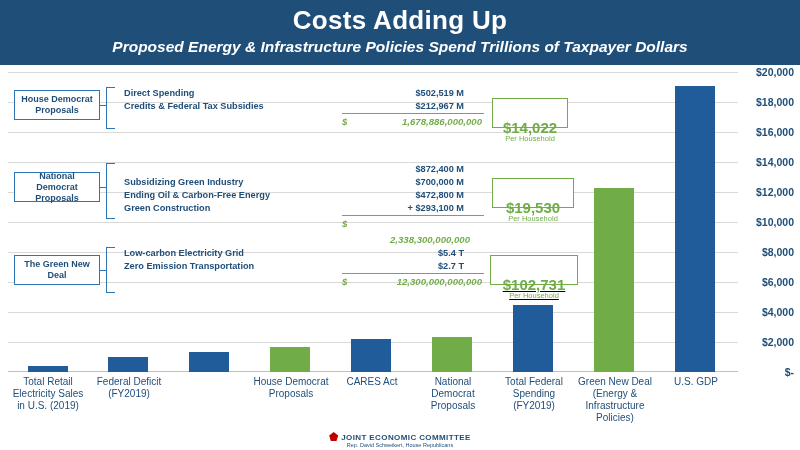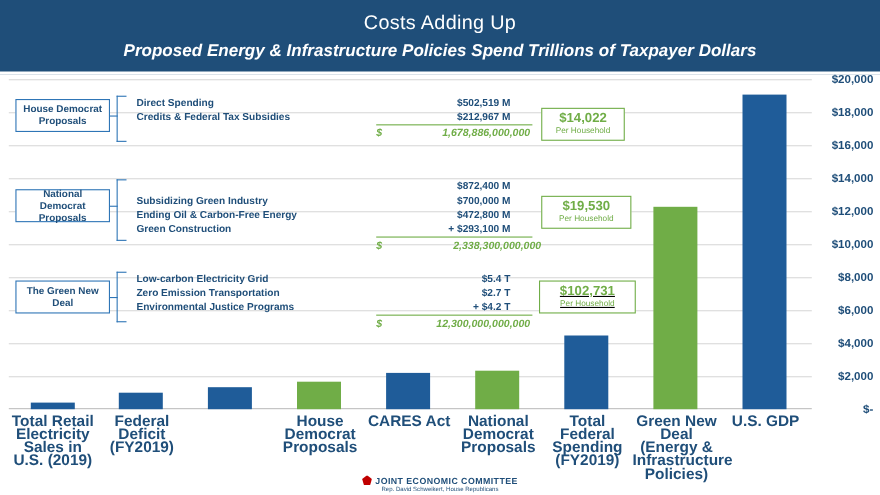--- a/index.html
+++ b/index.html
@@ -12,21 +12,21 @@
   #root { position: relative; width: 800px; height: 450px; }
 
   
   .header {
     position: absolute; left: 0; top: 0; width: 800px; height: 68px;
     background: #1F4E79;
     color: #ffffff;
     text-align: center;
   }
   .header-title {
-    font-size: 18px; font-weight: normal; letter-spacing: .3px;
+    font-size: 26px; font-weight: bold; letter-spacing: .3px;
     line-height: 34px; padding-top: 3px;
   }
   .header-sub {
     font-size: 15.5px; font-weight: bold; font-style: italic;
     line-height: 20px;
   }
   .header-rule {
     position: absolute; left: 0; bottom: 0; width: 800px; height: 3px;
     background: #ffffff;
   }
@@ -70,21 +70,21 @@
   }
   .bar.blue { background: #1F5C99; }
   .bar.green { background: #70AD47; }
 
   
   .x-labels {
     position: absolute; left: 8px; top: 376px; width: 730px; height: 66px;
   }
   .x-label {
     position: absolute; top: 0;
-    font-size: 14px; font-weight: bold; color: #1F4E79;
+    font-size: 10px; font-weight: normal; color: #1F4E79;
     text-align: center; line-height: 12px;
   }
 
   
   .group-box {
     position: absolute;
     border: 1.2px solid #2E75B6;
     background: #ffffff;
     color: #1F4E79;
     font-size: 9px; font-weight: bold;
@@ -130,21 +130,21 @@
 
   
   .household {
     position: absolute;
     border: 1.2px solid #70AD47;
     background: #ffffff;
     text-align: center;
     padding: 2px 4px;
   }
   .household .hh-amount {
-    color: #70AD47; font-weight: bold; font-size: 12px; line-height: 13px;
+    color: #70AD47; font-weight: bold; font-size: 15px; line-height: 13px; margin-top: 20px;
   }
   .household .hh-label {
     color: #70AD47; font-size: 7.5px; line-height: 10px;
   }
 
   
   .footer-logo {
     position: absolute; left: 290px; top: 432px; width: 220px;
     text-align: center;
   }
@@ -261,21 +261,21 @@
     <div class="item-row">
       <span class="item-name">Ending Oil &amp; Carbon-Free Energy</span>
       <span class="item-val" style="left:240px; width:100px;">$472,800 M</span>
     </div>
     <div class="item-row">
       <span class="item-name">Green Construction</span>
       <span class="item-val" style="left:240px; width:100px;">+ $293,100 M</span>
     </div>
     <div class="total-row" style="margin-left:218px; width:142px;">
       <span class="total-sym">$</span>
-      <span class="total-val" style="left:28px; width:122px;">2,338,300,000,000</span>
+      <span class="total-val" style="left:6px; width:122px;margin-top:16px;">2,338,300,000,000</span>
     </div>
   </div>
 
   <div class="household" style="left:492px; top:178px; width:82px; height:30px;">
     <div class="hh-amount">$19,530</div>
     <div class="hh-label">Per Household</div>
   </div>
 
   <div class="group-box" style="left:14px; top:255px; width:86px; height:30px;">The Green New Deal</div>
   <div class="brace" style="left:106px; top:247px; width:9px; height:46px;"></div>
@@ -283,24 +283,20 @@
 
   <div class="items" style="left:124px; top:247px; width:360px;">
     <div class="item-row">
       <span class="item-name">Low-carbon Electricity Grid</span>
       <span class="item-val" style="left:240px; width:100px;">$5.4 T</span>
     </div>
     <div class="item-row">
       <span class="item-name">Zero Emission Transportation</span>
       <span class="item-val" style="left:240px; width:100px;">$2.7 T</span>
     </div>
-    <div class="item-row">
-      <span class="item-name">Environmental Justice Programs</span>
-      <span class="item-val" style="left:240px; width:100px;">+ $4.2 T</span>
-    </div>
     <div class="total-row" style="margin-left:218px; width:142px;">
       <span class="total-sym">$</span>
       <span class="total-val" style="left:18px; width:122px;">12,300,000,000,000</span>
     </div>
   </div>
 
   <div class="household" style="left:490px; top:255px; width:88px; height:30px;text-decoration:underline;">
     <div class="hh-amount">$102,731</div>
     <div class="hh-label">Per Household</div>
   </div>

